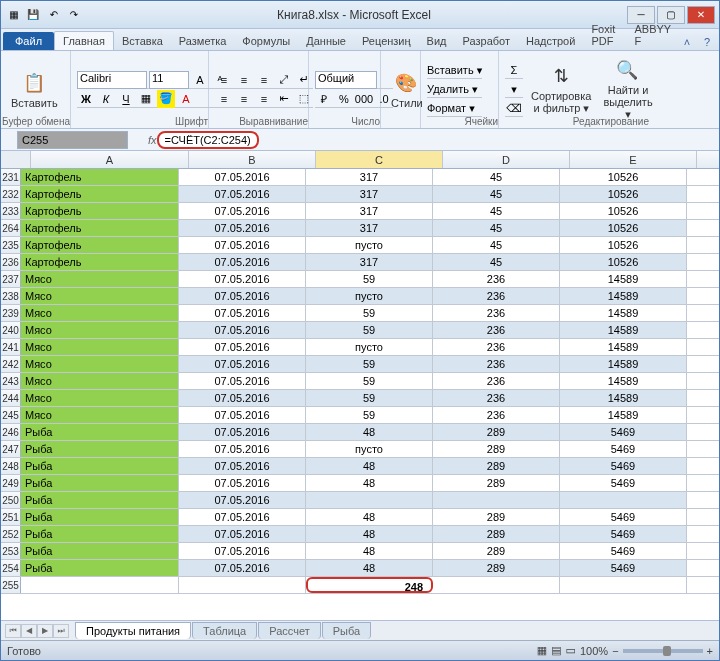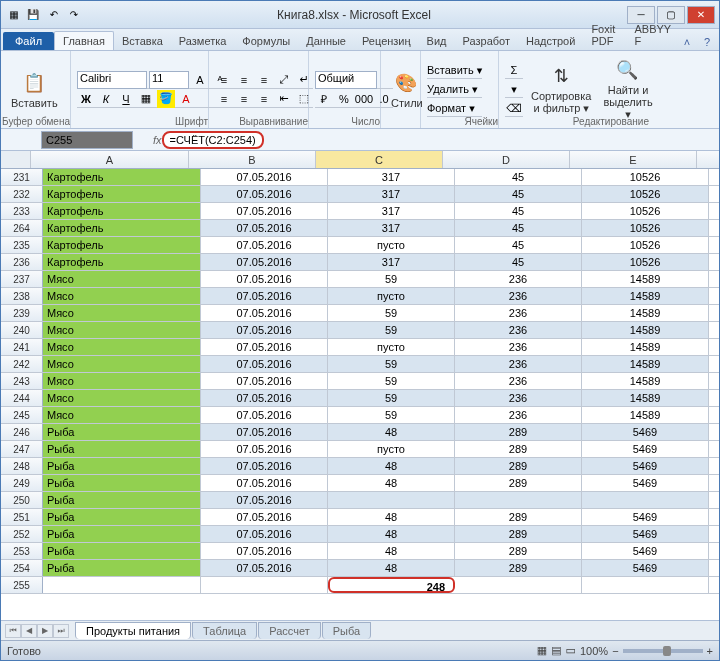--- a/index.html
+++ b/index.html
@@ -22,32 +22,32 @@
 .rgroup{border-right:1px solid #c8d4e4;padding:2px 6px;display:flex;flex-direction:column;position:relative}
 .rgroup .glabel{position:absolute;bottom:1px;left:0;right:0;text-align:right;font-size:10px;color:#666}
 .rgroup .gbody{flex:1;display:flex;align-items:center;gap:4px}
 .bigbtn{display:flex;flex-direction:column;align-items:center;justify-content:center;gap:2px;padding:2px 4px;font-size:10px;color:#333}
 .bigbtn .ico{width:24px;height:24px;display:flex;align-items:center;justify-content:center;font-size:18px}
 .fontbox{display:flex;flex-direction:column;gap:2px}
 .fontbox .row{display:flex;gap:2px;align-items:center}
 .fontbox select,.fontbox .sel{height:18px;border:1px solid #a0b0c8;background:#fff;font-size:11px;padding:0 2px}
 .smbtn{width:18px;height:18px;display:flex;align-items:center;justify-content:center;border:1px solid transparent;font-size:11px}
 .namebox-row{height:22px;background:#eef4fa;border-bottom:1px solid #b0c0d8;display:flex;align-items:center}
-.namebox{width:92px;height:18px;border:1px solid #a0b0c8;background:#737373;margin-left:40px;padding:0 4px;font-size:11px;display:flex;align-items:center}
+.namebox{width:111px;height:18px;border:1px solid #a0b0c8;background:#a3a3a3;margin-left:16px;padding:0 4px;font-size:11px;display:flex;align-items:center}
 .fxbar{flex:1;display:flex;align-items:center;margin-left:20px}
 .fxbar .fx{font-style:italic;color:#666;}
 .fxbar .formula{height:18px;border:2px solid #d03028;border-radius:8px;padding:0 6px;font-size:11px;display:flex;align-items:center;background:#fff}
 .sheet{flex:1;overflow:hidden;position:relative}
 .colheaders{height:18px;display:flex;background:linear-gradient(#f8fafc,#e4ecf4);border-bottom:1px solid #a0b0c8}
 .ch{border-right:1px solid #c0c8d4;text-align:center;font-size:11px;color:#333;line-height:18px}
 .ch.corner{width:30px;background:#e8eef4}
 .ch.a{width:158px}.ch.b{width:127px}.ch.c{width:127px;background:#f8e8a0}.ch.d{width:127px}.ch.e{width:127px}
 .rows{overflow-y:hidden}
 .row{height:17px;display:flex;border-bottom:1px solid #c0c8d4}
-.rh{width:42px;background:linear-gradient(#f8fafc,#e4ecf4);border-right:1px solid #a0b0c8;text-align:center;font-size:10px;color:#333;line-height:17px}
+.rh{width:20px;background:linear-gradient(#f8fafc,#e4ecf4);border-right:1px solid #a0b0c8;text-align:center;font-size:10px;color:#333;line-height:17px}
 .cell{border-right:1px solid #c0c8d4;padding:0 4px;font-size:11px;line-height:17px;overflow:hidden}
 .cell.a{width:158px;background:#92d050}
 .cell.b{width:127px;text-align:center}
 .cell.c{width:127px;text-align:center}
 .cell.d{width:127px;text-align:center}
 .cell.e{width:127px;text-align:center}
 .row.alt .cell.b,.row.alt .cell.c,.row.alt .cell.d,.row.alt .cell.e{background:#d8e4f0}
 .row.r255 .cell.a{background:#fff}
 .row.r255 .cell.c{border:2px solid #d03028;border-radius:6px;font-weight:bold;text-align:right;padding-right:8px}
 .sheettabs{height:20px;background:#e8eef4;border-top:1px solid #b0c0d8;display:flex;align-items:center;padding-left:4px}

